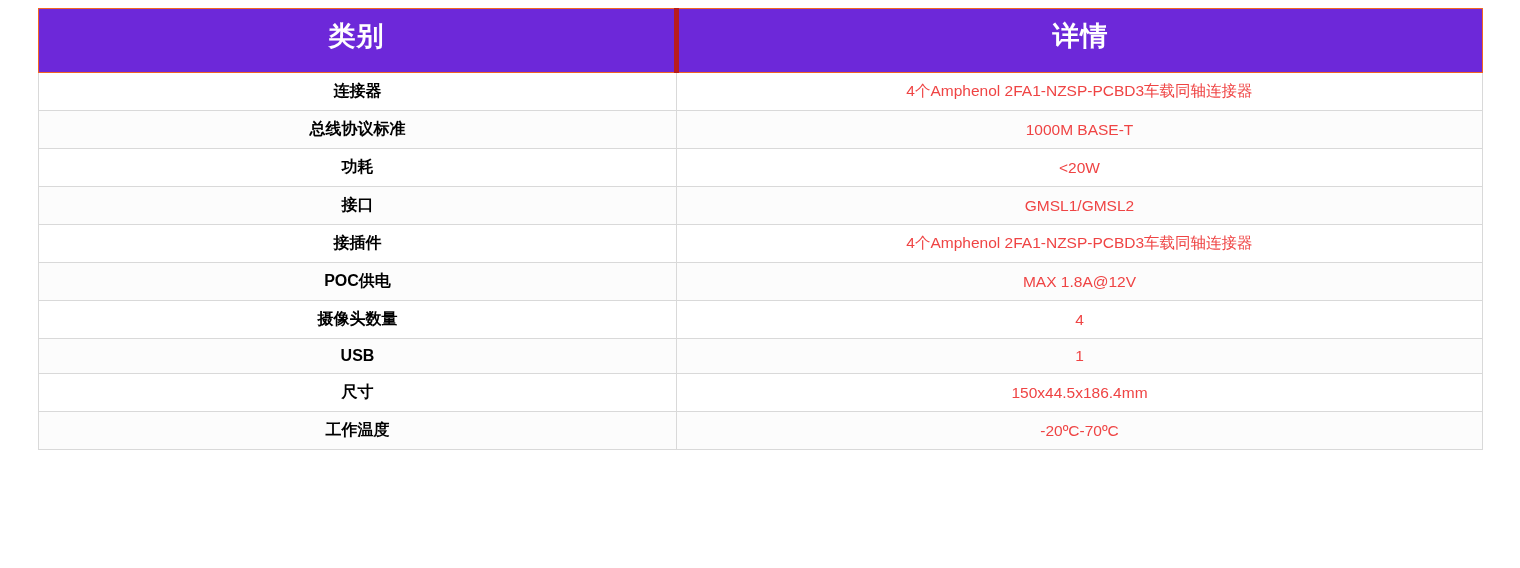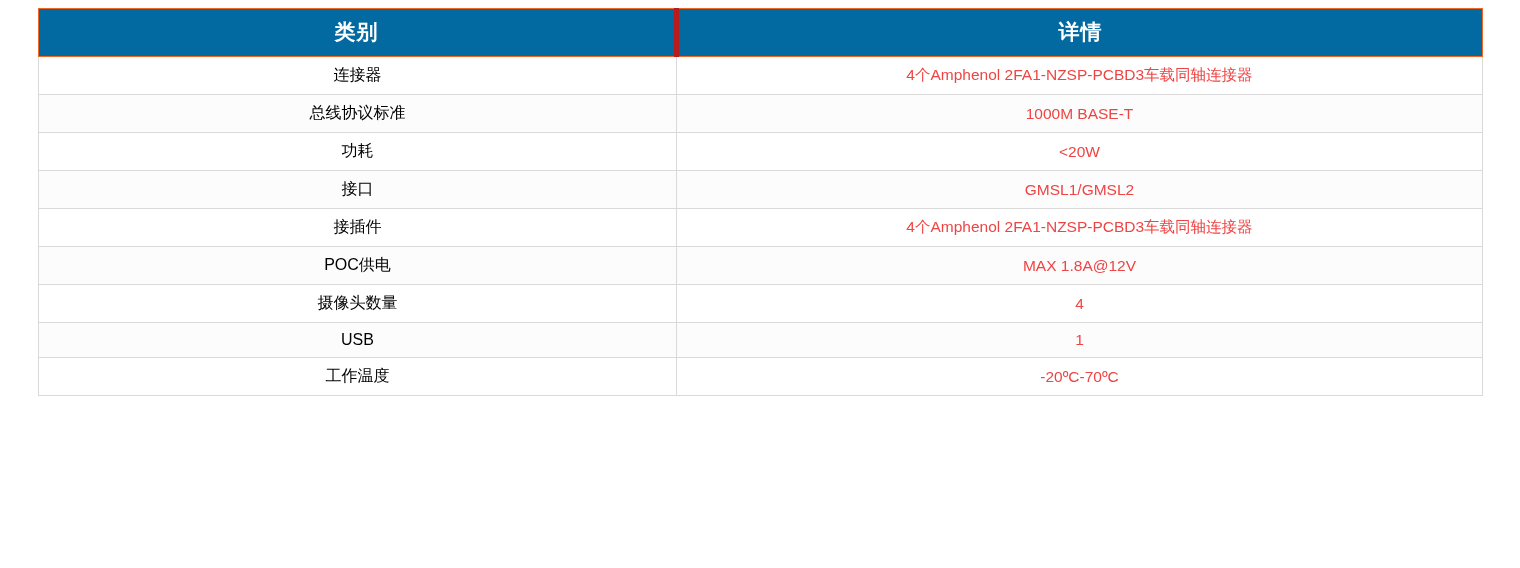--- a/index.html
+++ b/index.html
@@ -19,44 +19,44 @@
   }
   table.spec-table {
     width: 1444px;
     border-collapse: collapse;
     table-layout: fixed;
   }
   table.spec-table col.col-category { width: 638px; }
   table.spec-table col.col-detail { width: 806px; }
 
   thead th {
-    background: #0369a1;
+    background: #6d28d9;
     color: #ffffff;
-    font-size: 21px;
+    font-size: 27px;
     font-weight: bold;
     text-align: center;
-    padding: 9px 0 10px 0;
+    padding: 9px 0 18px 0;
     border: 1px solid #F26522;
     letter-spacing: 1px;
   }
   thead th.th-detail {
     border-left: 5px solid #b91c1c;
   }
 
   tbody td {
     border: 1px solid #d9d9d9;
     font-size: 15.5px;
     color: #ef4444;
     text-align: center;
     padding: 8px 4px;
     height: 18px;
     background: #ffffff;
   }
   tbody td.cat {
-    font-weight: normal;
+    font-weight: bold;
     font-size: 16px;
     color: #000000;
   }
   tbody td.det {
     font-weight: normal;
   }
   tbody tr:nth-child(odd) td {
     background: #ffffff;
   }
   tbody tr:nth-child(even) td {
@@ -105,18 +105,22 @@
         </tr>
         <tr>
           <td class="cat">摄像头数量</td>
           <td class="det">4</td>
         </tr>
         <tr>
           <td class="cat">USB</td>
           <td class="det">1</td>
         </tr>
         <tr>
+          <td class="cat">尺寸</td>
+          <td class="det">150x44.5x186.4mm</td>
+        </tr>
+        <tr>
           <td class="cat">工作温度</td>
           <td class="det">-20ºC-70ºC</td>
         </tr>
       </tbody>
   </table>
 </div>
 
 </body></html>

